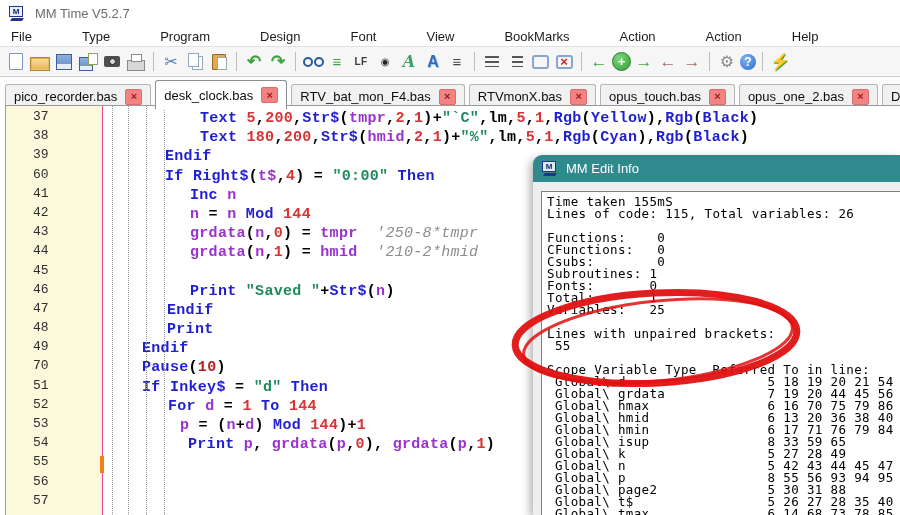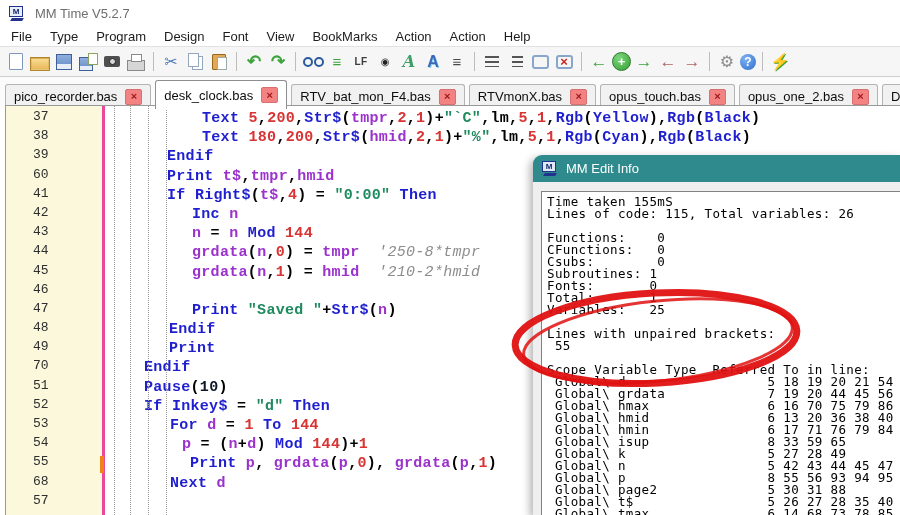--- a/index.html
+++ b/index.html
@@ -10,21 +10,21 @@
   .titlebar{height:27px;display:flex;align-items:center;padding-left:8px;background:#fff;}
   .title-text{color:#6e6e6e;font-size:13px;margin-left:9px;}
   .mini-pc{position:relative;width:18px;height:16px;display:inline-block;flex:0 0 auto;}
   .mini-pc::before{content:"M";position:absolute;left:1px;top:0;width:12px;height:9px;
     border:1px solid #22328f;background:#e9eff9;font:bold 8px/9px "Liberation Sans",sans-serif;
     color:#15256f;text-align:center;}
   .mini-pc::after{content:"";position:absolute;left:3px;bottom:1px;width:12px;height:3px;
     background:#22328f;transform:skewX(-32deg);}
   .mini-pc.lite::before{background:#dfe9f6;}
 
-  .menubar{height:19px;display:flex;align-items:center;background:#fff;padding-left:2px;}
+  .menubar{height:19px;display:flex;align-items:center;background:#fff;padding-left:2px;gap:32px;}
   .menu-item{font-size:13px;color:#1c1c1c;padding:1px 9px;cursor:default;}
 
   .toolbar{height:29px;background:#f6f6f6;border-top:1px solid #e2e2e2;border-bottom:1px solid #cfcfcf;
     display:flex;align-items:center;padding-left:4px;}
   .tb-sep{width:1px;height:19px;background:#bdbdbd;margin:0 5px;flex:0 0 auto;}
   .tb-icon{width:22px;height:22px;margin:0 1px;display:flex;align-items:center;justify-content:center;
     font-size:14px;position:relative;flex:0 0 auto;color:#333;}
   
   .i-new-file-icon::before{content:"";width:12px;height:15px;background:#fff;border:1px solid #7e97bd;border-radius:1px;}
   .i-open-folder-icon::before{content:"";width:16px;height:10px;margin-top:5px;
@@ -75,21 +75,21 @@
   .tab{height:23px;display:flex;align-items:center;gap:8px;padding:0 8px;background:#f1f1f1;
     border:1px solid #b4b4b4;border-bottom:none;border-radius:3px 3px 0 0;margin-right:4px;
     font-size:13px;color:#0d0d0d;white-space:nowrap;position:relative;z-index:1;}
   .tab.active{height:28px;background:#fff;border-color:#8e8e8e;z-index:3;margin-bottom:-1px;}
   .tab-close{width:15px;height:14px;background:#f38282;border:1px solid #d87070;border-radius:2px;
     color:#9e1717;font-size:11px;font-weight:bold;display:flex;align-items:center;justify-content:center;line-height:1;}
 
   
   .editor{position:absolute;left:5px;top:105px;right:0;bottom:0;border:1px solid #999;
     border-right:none;border-bottom:none;background:#fff;display:flex;overflow:hidden;z-index:1;}
-  .gutter{width:96px;background:#fbf8dc;border-right:3px solid #ec4899;padding-top:3px;flex:0 0 auto;}
+  .gutter{width:96px;background:#fbf8dc;border-right:1px solid #ec4899;padding-top:3px;flex:0 0 auto;}
   .gutter-num{height:19.2px;line-height:19.2px;padding-left:27px;
     font:13px "Liberation Mono",monospace;color:#2e2e2e;}
   .code-area{position:relative;flex:1;padding-top:3px;overflow:hidden;}
   .guide{position:absolute;top:0;bottom:0;width:0;border-left:1px dotted #9a9a9a;}
   .code-line{height:19.2px;line-height:19.2px;white-space:pre;
     font-family:"Liberation Mono",monospace;font-size:15px;font-weight:bold;letter-spacing:.3px;color:#000;}
   .bracket-marker{position:absolute;width:4px;height:17px;left:94px;z-index:2;}
 
   
   .dialog{position:absolute;left:533px;top:155px;width:367px;height:360px;background:#efefef;
@@ -210,48 +210,46 @@
       <div class="gutter-num">46</div>
       <div class="gutter-num">47</div>
       <div class="gutter-num">48</div>
       <div class="gutter-num">49</div>
       <div class="gutter-num">70</div>
       <div class="gutter-num">51</div>
       <div class="gutter-num">52</div>
       <div class="gutter-num">53</div>
       <div class="gutter-num">54</div>
       <div class="gutter-num">55</div>
-      <div class="gutter-num">68</div>
+      <div class="gutter-num">56</div>
       <div class="gutter-num">57</div>
     </div>
   <div class="code-area">
     <div class="guide" style="left:9px"></div>
     <div class="guide" style="left:25px"></div>
     <div class="guide" style="left:43px"></div>
     <div class="guide" style="left:61px"></div>
   <div class="code-line" style="padding-left: 97px;"><span style="color: rgb(31, 31, 208);">Text </span><span style="color: rgb(216, 52, 52);">5</span><span style="color: rgb(0, 0, 0);">,</span><span style="color: rgb(216, 52, 52);">200</span><span style="color: rgb(0, 0, 0);">,</span><span style="color: rgb(31, 31, 208);">Str$</span><span style="color: rgb(0, 0, 0);">(</span><span style="color: rgb(155, 50, 204);">tmpr</span><span style="color: rgb(0, 0, 0);">,</span><span style="color: rgb(216, 52, 52);">2</span><span style="color: rgb(0, 0, 0);">,</span><span style="color: rgb(216, 52, 52);">1</span><span style="color: rgb(0, 0, 0);">)+</span><span style="color: rgb(30, 138, 94);">"`C"</span><span style="color: rgb(0, 0, 0);">,lm,</span><span style="color: rgb(216, 52, 52);">5</span><span style="color: rgb(0, 0, 0);">,</span><span style="color: rgb(216, 52, 52);">1</span><span style="color: rgb(0, 0, 0);">,</span><span style="color: rgb(31, 31, 208);">Rgb</span><span style="color: rgb(0, 0, 0);">(</span><span style="color: rgb(31, 31, 208);">Yellow</span><span style="color: rgb(0, 0, 0);">),</span><span style="color: rgb(31, 31, 208);">Rgb</span><span style="color: rgb(0, 0, 0);">(</span><span style="color: rgb(31, 31, 208);">Black</span><span style="color: rgb(0, 0, 0);">)</span></div>
       <div class="code-line" style="padding-left: 97px;"><span style="color: rgb(31, 31, 208);">Text </span><span style="color: rgb(216, 52, 52);">180</span><span style="color: rgb(0, 0, 0);">,</span><span style="color: rgb(216, 52, 52);">200</span><span style="color: rgb(0, 0, 0);">,</span><span style="color: rgb(31, 31, 208);">Str$</span><span style="color: rgb(0, 0, 0);">(</span><span style="color: rgb(155, 50, 204);">hmid</span><span style="color: rgb(0, 0, 0);">,</span><span style="color: rgb(216, 52, 52);">2</span><span style="color: rgb(0, 0, 0);">,</span><span style="color: rgb(216, 52, 52);">1</span><span style="color: rgb(0, 0, 0);">)+</span><span style="color: rgb(30, 138, 94);">"%"</span><span style="color: rgb(0, 0, 0);">,lm,</span><span style="color: rgb(216, 52, 52);">5</span><span style="color: rgb(0, 0, 0);">,</span><span style="color: rgb(216, 52, 52);">1</span><span style="color: rgb(0, 0, 0);">,</span><span style="color: rgb(31, 31, 208);">Rgb</span><span style="color: rgb(0, 0, 0);">(</span><span style="color: rgb(31, 31, 208);">Cyan</span><span style="color: rgb(0, 0, 0);">),</span><span style="color: rgb(31, 31, 208);">Rgb</span><span style="color: rgb(0, 0, 0);">(</span><span style="color: rgb(31, 31, 208);">Black</span><span style="color: rgb(0, 0, 0);">)</span></div>
       <div class="code-line" style="padding-left: 62px;"><span style="color: rgb(31, 31, 208);">Endif</span></div>
-      <div class="code-line" style="padding-left: 62px;"><span style="color: rgb(31, 31, 208);">Print </span><span style="color: rgb(155, 50, 204);">t$</span><span style="color: rgb(0, 0, 0);">,</span><span style="color: rgb(155, 50, 204);">tmpr</span><span style="color: rgb(0, 0, 0);">,</span><span style="color: rgb(155, 50, 204);">hmid</span></div>
       <div class="code-line" style="padding-left: 62px;"><span style="color: rgb(31, 31, 208);">If </span><span style="color: rgb(31, 31, 208);">Right$</span><span style="color: rgb(0, 0, 0);">(</span><span style="color: rgb(155, 50, 204);">t$</span><span style="color: rgb(0, 0, 0);">,</span><span style="color: rgb(216, 52, 52);">4</span><span style="color: rgb(0, 0, 0);">) = </span><span style="color: rgb(30, 138, 94);">"0:00"</span><span style="color: rgb(0, 0, 0);"> </span><span style="color: rgb(31, 31, 208);">Then</span></div>
       <div class="code-line" style="padding-left: 87px;"><span style="color: rgb(31, 31, 208);">Inc </span><span style="color: rgb(155, 50, 204);">n</span></div>
       <div class="code-line" style="padding-left: 87px;"><span style="color: rgb(155, 50, 204);">n</span><span style="color: rgb(0, 0, 0);"> = </span><span style="color: rgb(155, 50, 204);">n</span><span style="color: rgb(0, 0, 0);"> </span><span style="color: rgb(31, 31, 208);">Mod</span><span style="color: rgb(0, 0, 0);"> </span><span style="color: rgb(216, 52, 52);">144</span></div>
       <div class="code-line" style="padding-left: 87px;"><span style="color: rgb(155, 50, 204);">grdata</span><span style="color: rgb(0, 0, 0);">(</span><span style="color: rgb(155, 50, 204);">n</span><span style="color: rgb(0, 0, 0);">,</span><span style="color: rgb(216, 52, 52);">0</span><span style="color: rgb(0, 0, 0);">) = </span><span style="color: rgb(155, 50, 204);">tmpr</span><span style="color: rgb(0, 0, 0);">  </span><span style="color: rgb(141, 141, 141); font-style: italic; font-weight: normal;">'250-8*tmpr</span></div>
       <div class="code-line" style="padding-left: 87px;"><span style="color: rgb(155, 50, 204);">grdata</span><span style="color: rgb(0, 0, 0);">(</span><span style="color: rgb(155, 50, 204);">n</span><span style="color: rgb(0, 0, 0);">,</span><span style="color: rgb(216, 52, 52);">1</span><span style="color: rgb(0, 0, 0);">) = </span><span style="color: rgb(155, 50, 204);">hmid</span><span style="color: rgb(0, 0, 0);">  </span><span style="color: rgb(141, 141, 141); font-style: italic; font-weight: normal;">'210-2*hmid</span></div>
       <div class="code-line" style="padding-left: 87px;"></div>
       <div class="code-line" style="padding-left: 87px;"><span style="color: rgb(31, 31, 208);">Print </span><span style="color: rgb(30, 138, 94);">"Saved "</span><span style="color: rgb(0, 0, 0);">+</span><span style="color: rgb(31, 31, 208);">Str$</span><span style="color: rgb(0, 0, 0);">(</span><span style="color: rgb(155, 50, 204);">n</span><span style="color: rgb(0, 0, 0);">)</span></div>
       <div class="code-line" style="padding-left: 64px;"><span style="color: rgb(31, 31, 208);">Endif</span></div>
       <div class="code-line" style="padding-left: 64px;"><span style="color: rgb(31, 31, 208);">Print</span></div>
       <div class="code-line" style="padding-left: 39px;"><span style="color: rgb(31, 31, 208);">Endif</span></div>
-      <div class="code-line" style="padding-left: 39px;"><span style="color: rgb(31, 31, 208);">Pause</span><span style="color: rgb(0, 0, 0);">(</span><span style="color: #0f172a;">10</span><span style="color: rgb(0, 0, 0);">)</span></div>
+      <div class="code-line" style="padding-left: 39px;"><span style="color: rgb(31, 31, 208);">Pause</span><span style="color: rgb(0, 0, 0);">(</span><span style="color: #b91c1c;">10</span><span style="color: rgb(0, 0, 0);">)</span></div>
       <div class="code-line" style="padding-left: 39px;"><span style="color: rgb(31, 31, 208);">If </span><span style="color: rgb(31, 31, 208);">Inkey$</span><span style="color: rgb(0, 0, 0);"> = </span><span style="color: rgb(30, 138, 94);">"d"</span><span style="color: rgb(0, 0, 0);"> </span><span style="color: rgb(31, 31, 208);">Then</span></div>
       <div class="code-line" style="padding-left: 65px;"><span style="color: rgb(31, 31, 208);">For </span><span style="color: rgb(155, 50, 204);">d</span><span style="color: rgb(0, 0, 0);"> = </span><span style="color: rgb(216, 52, 52);">1</span><span style="color: rgb(0, 0, 0);"> </span><span style="color: rgb(31, 31, 208);">To</span><span style="color: rgb(0, 0, 0);"> </span><span style="color: rgb(216, 52, 52);">144</span></div>
       <div class="code-line" style="padding-left: 77px;"><span style="color: rgb(155, 50, 204);">p</span><span style="color: rgb(0, 0, 0);"> = (</span><span style="color: rgb(155, 50, 204);">n</span><span style="color: rgb(0, 0, 0);">+</span><span style="color: rgb(155, 50, 204);">d</span><span style="color: rgb(0, 0, 0);">) </span><span style="color: rgb(31, 31, 208);">Mod</span><span style="color: rgb(0, 0, 0);"> </span><span style="color: rgb(216, 52, 52);">144</span><span style="color: rgb(0, 0, 0);">)+</span><span style="color: rgb(216, 52, 52);">1</span></div>
       <div class="code-line" style="padding-left: 85px;"><span style="color: rgb(31, 31, 208);">Print </span><span style="color: rgb(155, 50, 204);">p</span><span style="color: rgb(0, 0, 0);">, </span><span style="color: rgb(155, 50, 204);">grdata</span><span style="color: rgb(0, 0, 0);">(</span><span style="color: rgb(155, 50, 204);">p</span><span style="color: rgb(0, 0, 0);">,</span><span style="color: rgb(216, 52, 52);">0</span><span style="color: rgb(0, 0, 0);">), </span><span style="color: rgb(155, 50, 204);">grdata</span><span style="color: rgb(0, 0, 0);">(</span><span style="color: rgb(155, 50, 204);">p</span><span style="color: rgb(0, 0, 0);">,</span><span style="color: rgb(216, 52, 52);">1</span><span style="color: rgb(0, 0, 0);">)</span></div>
-      <div class="code-line" style="padding-left: 65px;"><span style="color: rgb(31, 31, 208);">Next </span><span style="color: rgb(155, 50, 204);">d</span></div>
     </div>
   <div class="bracket-marker" style="background: rgb(239, 131, 24); top: 349.6px;"></div>
 </div>
 
 <div class="dialog">
   <div class="dialog-titlebar" style="background: rgb(46, 138, 140);">
     <span class="mini-pc lite"></span>
     <span>MM Edit Info</span>
   </div>
   <div class="dialog-body">

